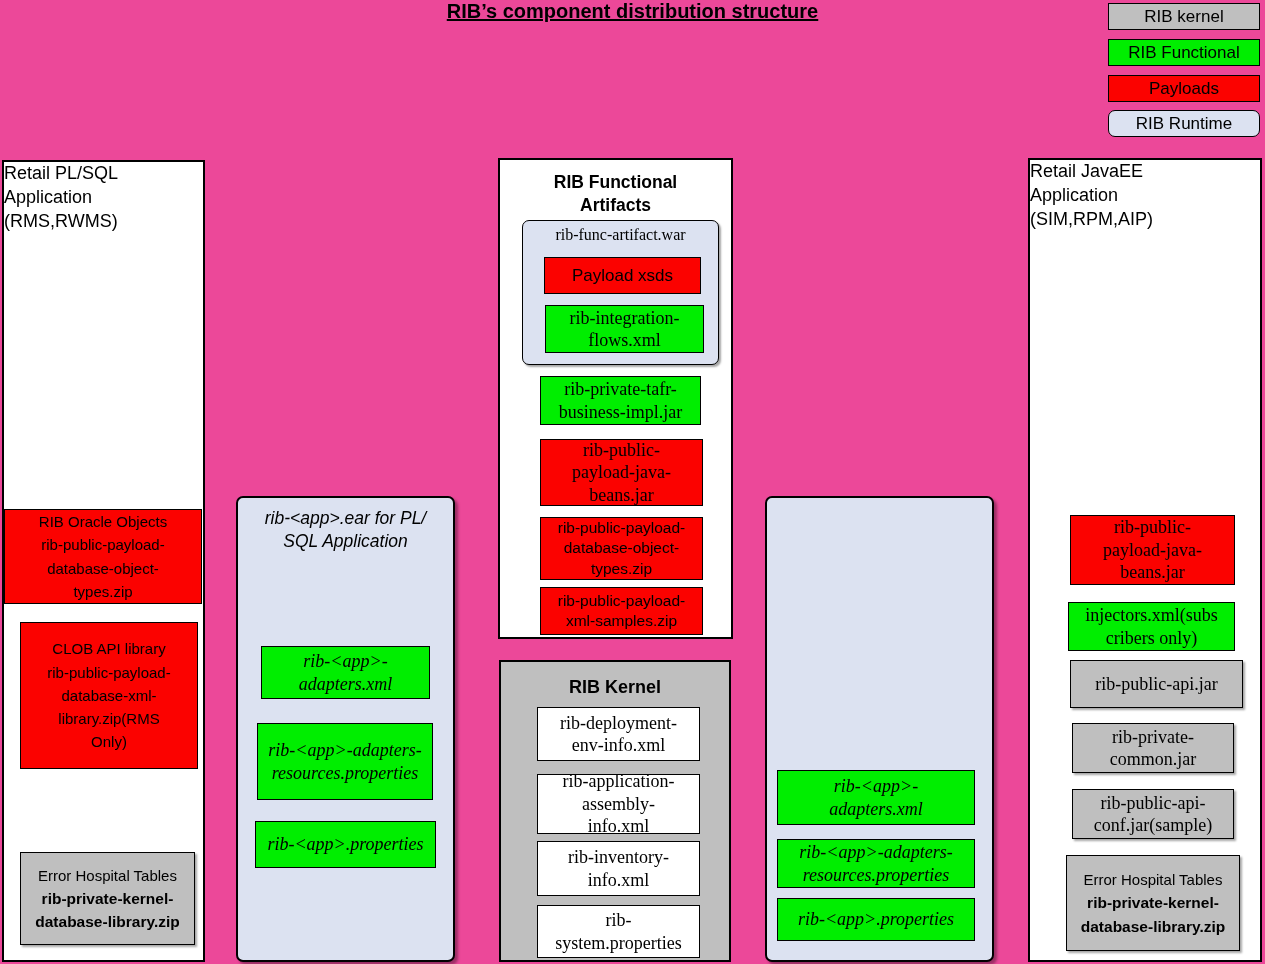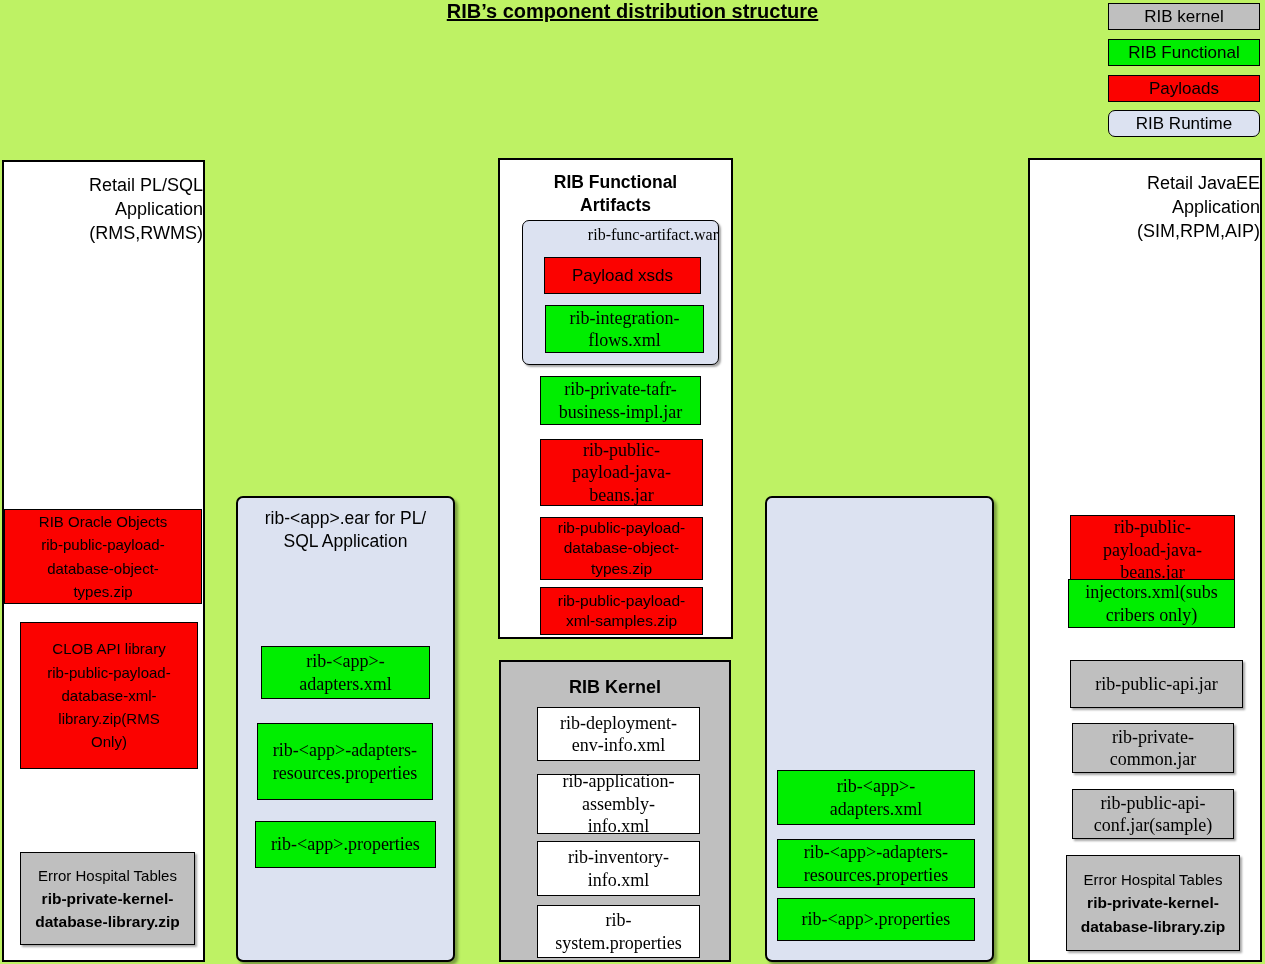--- a/index.html
+++ b/index.html
@@ -1,44 +1,44 @@
 <!DOCTYPE html>
 <html><head>
 <meta charset="utf-8">
 <style>
   html,body { margin:0; padding:0; background:#ffffff; }
   #root {
-    position:relative; width:1265px; height:964px; background:#bef264;
+    position:relative; width:1265px; height:964px; background:#ec4899;
     font-family:"Liberation Sans","DejaVu Sans",sans-serif; color:#000;
     overflow:hidden;
   }
   .abs { position:absolute; box-sizing:border-box; }
   .sans { font-family:"Liberation Sans","DejaVu Sans",sans-serif; }
   .serif { font-family:"Liberation Serif","DejaVu Serif",serif; }
   .pre { white-space:pre-line; }
   .cf { display:flex; align-items:center; justify-content:center; text-align:center; }
   .b2 { border:2px solid #000; }
   .b1 { border:1.5px solid #000; }
 
   .bg-white { background:#ffffff; }
   .bg-gray  { background:#bfbfbf; }
   .bg-green { background:#00ee00; }
   .bg-red   { background:#fb0200; }
   .bg-blue  { background:#dce2f1;border-radius:7px; }
 
-  .shadow   { box-shadow:3px 3px 3px rgba(0,0,0,0.35); }
+  .shadow   { box-shadow:3px 3px 3px rgba(0,0,0,0.35);font-style:italic; }
   .shadow-s { box-shadow:2px 2px 2px rgba(0,0,0,0.35); }
 
   #diagram-title {
     left:0; top:14; width:100%; text-align:center;
     font-size:20px; font-weight:bold; text-decoration:underline;
   }
   .legend-item { left:1108px; width:152px; height:27px; font-size:17px; }
 
-  .col-title { padding-top:12px; width:100%; text-align:right; font-size:18px; line-height:1.32; white-space:pre-line; }
+  .col-title { width:100%; text-align:left; font-size:18px; line-height:1.32; white-space:pre-line; }
   .ear-title { padding-top:9px;  width:100%; text-align:center; font-size:17.5px; line-height:1.3; white-space:pre-line; }
   .bold-title{ font-weight:bold; }
 
   .small-sans  { font-size:15px;   line-height:1.55; }
   .mid-sans    { font-size:15.5px; line-height:1.32; }
   .serif-box   { font-size:18px;   line-height:1.25; }
   .xsds-label  { font-size:17px; }
 
   .eh-line1 { font-size:15px; line-height:1.55; }
   .eh-file  { font-size:15.5px; line-height:1.5; font-weight:bold; white-space:pre-line; }
@@ -84,21 +84,21 @@
 adapters.xml</div>
     <div class="abs b1 bg-green cf pre serif serif-box" style="left:19px;top:225px;width:176px;height:77px">rib-&lt;app&gt;-adapters-
 resources.properties</div>
     <div class="abs b1 bg-green cf pre serif serif-box" style="left:17px;top:323px;width:181px;height:47px">rib-&lt;app&gt;.properties</div>
   </div>
 
   <div class="abs b2 bg-white" style="left:498px;top:158px;width:235px;height:481px">
     <div class="ear-title bold-title sans" style="padding-top:11px">RIB Functional
 Artifacts</div>
     <div class="abs b1 bg-blue shadow-s" style="left:22px;top:60px;width:197px;height:145px">
-      <div style="padding-top:5px;text-align:right" class="serif">rib-func-artifact.war</div>
+      <div style="padding-top:5px;text-align:center" class="serif">rib-func-artifact.war</div>
       <div class="abs b1 bg-green cf pre serif serif-box" style="left:22px;top:84px;width:159px;height:48px">rib-integration-
 flows.xml</div>
       <div class="abs b1 bg-red cf sans xsds-label" style="left:21px;top:36px;width:157px;height:37px">Payload xsds</div>
     </div>
     <div class="abs b1 bg-green cf pre serif serif-box" style="left:40px;top:216px;width:161px;height:49px">rib-private-tafr-
 business-impl.jar</div>
     <div class="abs b1 bg-red cf pre serif serif-box" style="left:40px;top:279px;width:163px;height:67px">rib-public-
 payload-java-
 beans.jar</div>
     <div class="abs b1 bg-red cf pre sans mid-sans" style="left:40px;top:357px;width:163px;height:63px">rib-public-payload-
@@ -129,21 +129,21 @@
     <div class="abs b1 bg-green cf pre serif serif-box" style="left:10px;top:400px;width:198px;height:43px">rib-&lt;app&gt;.properties</div>
   </div>
 
   <div class="abs b2 bg-white" style="left:1028px;top:158px;width:234px;height:804px">
     <div class="col-title sans">Retail JavaEE
 Application
 (SIM,RPM,AIP)</div>
     <div class="abs b1 bg-red cf pre serif serif-box" style="left:40px;top:355px;width:165px;height:70px">rib-public-
 payload-java-
 beans.jar</div>
-    <div class="abs b1 bg-green cf pre serif serif-box" style="left:38px;top:419px;width:167px;height:49px">injectors.xml(subs
+    <div class="abs b1 bg-green cf pre serif serif-box" style="left:38px;top:442px;width:167px;height:49px">injectors.xml(subs
 cribers only)</div>
     <div class="abs b1 bg-gray cf pre serif serif-box shadow-s" style="left:40px;top:500px;width:173px;height:48px">rib-public-api.jar</div>
     <div class="abs b1 bg-gray cf pre serif serif-box shadow-s" style="left:42px;top:563px;width:162px;height:50px">rib-private-
 common.jar</div>
     <div class="abs b1 bg-gray cf pre serif serif-box shadow-s" style="left:42px;top:629px;width:162px;height:50px">rib-public-api-
 conf.jar(sample)</div>
     <div class="abs b1 bg-gray shadow-s" style="left:36px;top:695px;width:174px;height:96px;display:flex;flex-direction:column;align-items:center;justify-content:center;text-align:center">
       <div class="eh-line1 sans">Error Hospital Tables</div>
       <div class="eh-file sans">rib-private-kernel-
 database-library.zip</div>

